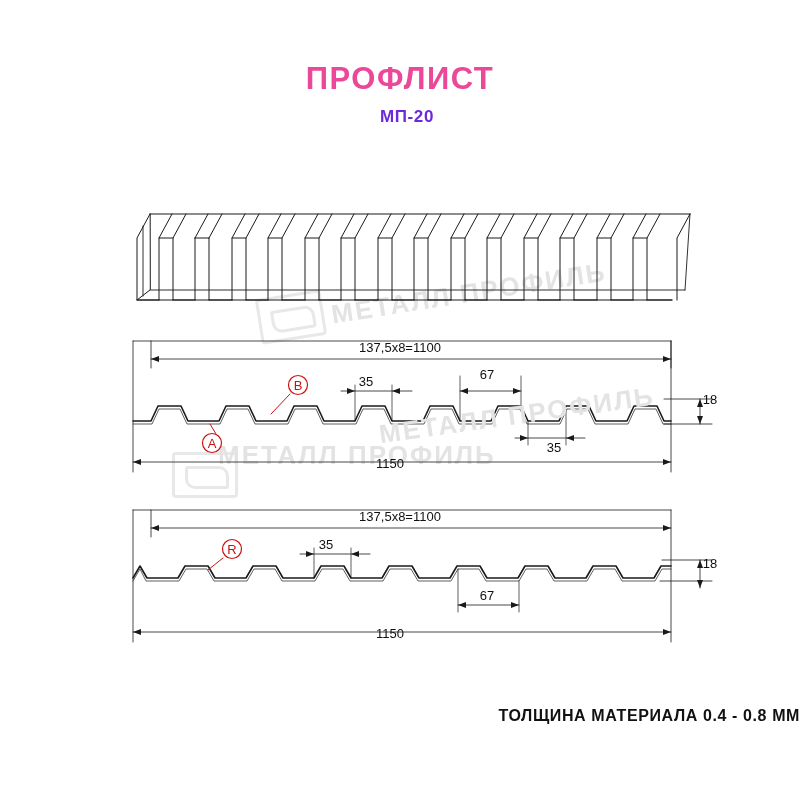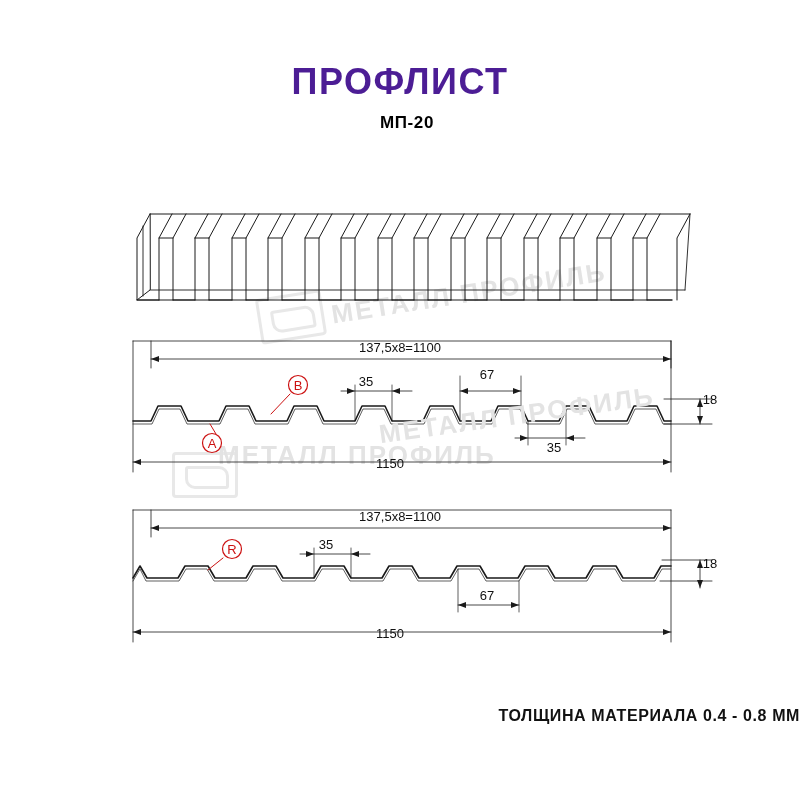--- a/index.html
+++ b/index.html
@@ -23,32 +23,32 @@
   }
   
   .title-block {
     position: absolute;
     left: 0;
     top: 62px;
     width: 800px;
     text-align: center;
   }
   .title-main {
-    font-size: 36px;
+    font-size: 31px;
     font-weight: bold;
     letter-spacing: 1.5px;
-    color: #4c1d95;
+    color: #ec4899;
     line-height: 1.1;
   }
   .title-sub {
     margin-top: 11px;
     font-size: 17px;
     font-weight: bold;
     letter-spacing: 0.6px;
-    color: #000000;
+    color: #6d28d9;
     padding-left: 14px;
   }
   
   .footer-note {
     position: absolute;
     left: 0;
     top: 707px;
     width: 800px;
     text-align: right;
     font-size: 16px;

